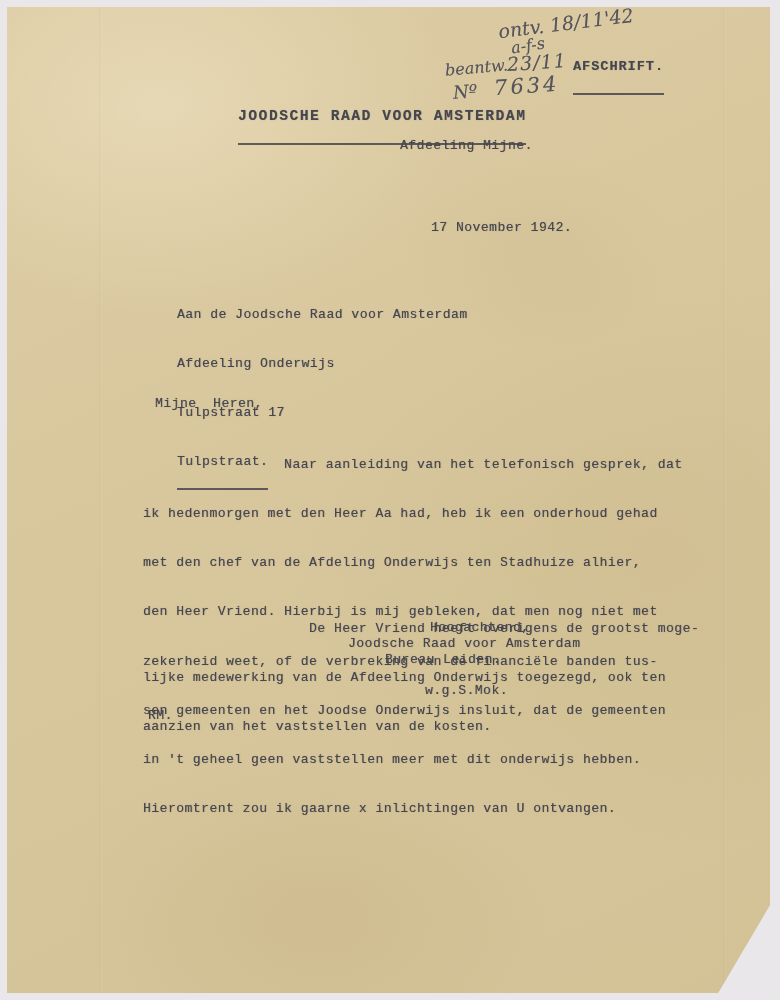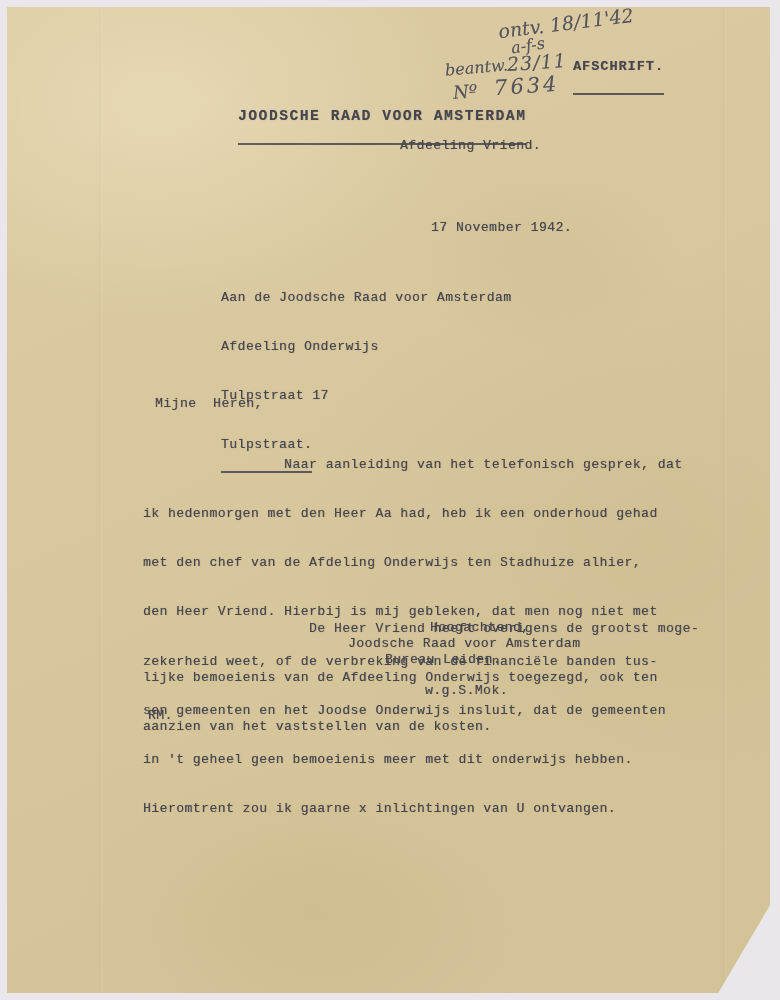--- a/index.html
+++ b/index.html
@@ -31,21 +31,21 @@
   .typed{
     position:absolute;color:#45464e;white-space:pre;
     font-size:13px;letter-spacing:0.5px;line-height:16.4px;
     text-shadow:0.4px 0 0.8px rgba(69,70,78,0.55);
   }
   .u{border-bottom:2px solid rgba(64,65,74,0.82);padding-bottom:19px;}
   .pos-title{left:231px;top:101px;font-size:14.5px;font-weight:bold;letter-spacing:1.6px;}
   .pos-dept{left:393px;top:131px;}
   .pos-date{left:424px;top:177px;margin-top:36px;}
   .pos-afschrift{left:566px;top:52px;font-size:13.5px;font-weight:bold;letter-spacing:1px;}
-  .pos-recipient{left:170px;top:250px;margin-left:44px;}
+  .pos-recipient{left:170px;top:267px;}
   .pos-salutation{left:148px;top:389px;}
   .pos-para1{left:136px;top:417px;}
   .pos-para2{left:136px;top:581px;}
   .pos-valediction{left:423px;top:613px;}
   .pos-close-org{left:341px;top:629px;}
   .pos-close-office{left:378px;top:645px;}
   .pos-signature{left:418px;top:676px;}
   .pos-typist{left:141px;top:701px;}
   
   .hw{
@@ -70,46 +70,46 @@
   <div class="hw hw-ontv">ontv. 18/11'42</div>
   <div class="hw hw-afs">a-f-s</div>
   <div class="hw hw-beantw">beantw.</div>
   <div class="hw hw-date2">23/11</div>
   <div class="hw hw-no">Nº</div>
   <div class="hw hw-num">7634</div>
 
   <div class="typed pos-afschrift"><span class="u">AFSCHRIFT.</span></div>
 
   <div class="typed pos-title"><span class="u">JOODSCHE RAAD VOOR AMSTERDAM</span></div>
-  <div class="typed pos-dept">Afdeeling Vriend.</div>
+  <div class="typed pos-dept">Afdeeling Mijne.</div>
   <div class="typed pos-date">17 November 1942.</div>
 
   <div class="typed pos-recipient">
     <div>Aan de Joodsche Raad voor Amsterdam</div>
     <div>Afdeeling Onderwijs</div>
     <div>Tulpstraat 17</div>
     <div><span class="u">Tulpstraat.</span></div>
   </div>
 
   <div class="typed pos-salutation">Mijne  Heren,</div>
 
   <div class="typed pos-para1">
     <div>                 Naar aanleiding van het telefonisch gesprek, dat</div>
     <div>ik hedenmorgen met den Heer Aa had, heb ik een onderhoud gehad</div>
     <div>met den chef van de Afdeling Onderwijs ten Stadhuize alhier,</div>
     <div>den Heer Vriend. Hierbij is mij gebleken, dat men nog niet met</div>
     <div>zekerheid weet, of de verbreking van de financiële banden tus-</div>
     <div>sen gemeenten en het Joodse Onderwijs insluit, dat de gemeenten</div>
-    <div>in 't geheel geen bemoeienis meer met dit onderwijs hebben.</div>
+    <div>in 't geheel geen vaststellen meer met dit onderwijs hebben.</div>
     <div>Hieromtrent zou ik gaarne x inlichtingen van U ontvangen.</div>
   </div>
 
   <div class="typed pos-para2">
     <div>                    De Heer Vriend heeft overigens de grootst moge-</div>
-    <div>lijke bemoeienis van de Afdeeling Onderwijs toegezegd, ook ten</div>
+    <div>lijke medewerking van de Afdeeling Onderwijs toegezegd, ook ten</div>
     <div>aanzien van het vaststellen van de kosten.</div>
   </div>
 
   <div class="typed pos-valediction">Hoogachtend,</div>
   <div class="typed pos-close-org">Joodsche Raad voor Amsterdam</div>
   <div class="typed pos-close-office">Bureau Leiden.</div>
   <div class="typed pos-signature">w.g.S.Mok.</div>
 
   <div class="typed pos-typist">RM.</div>
 </div>

